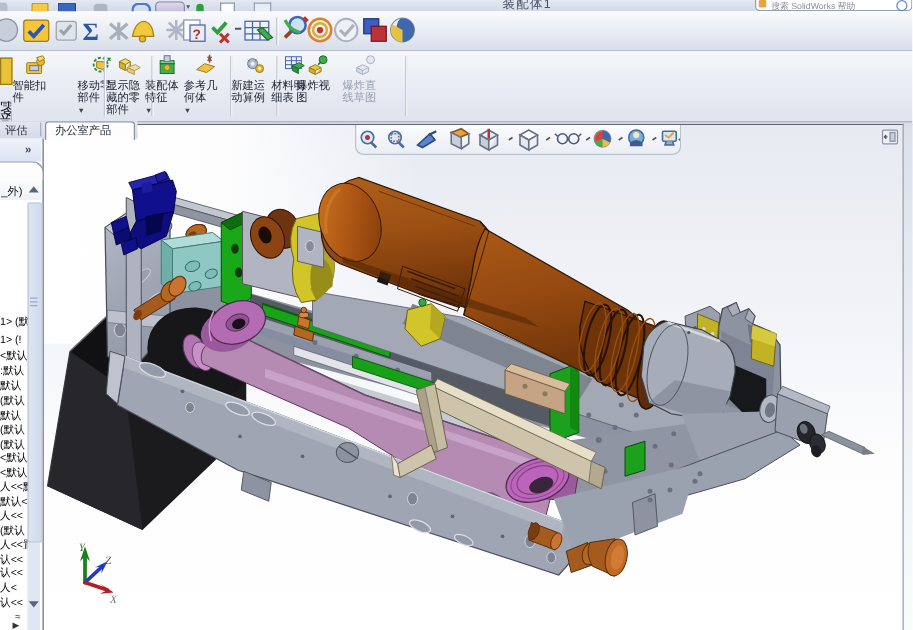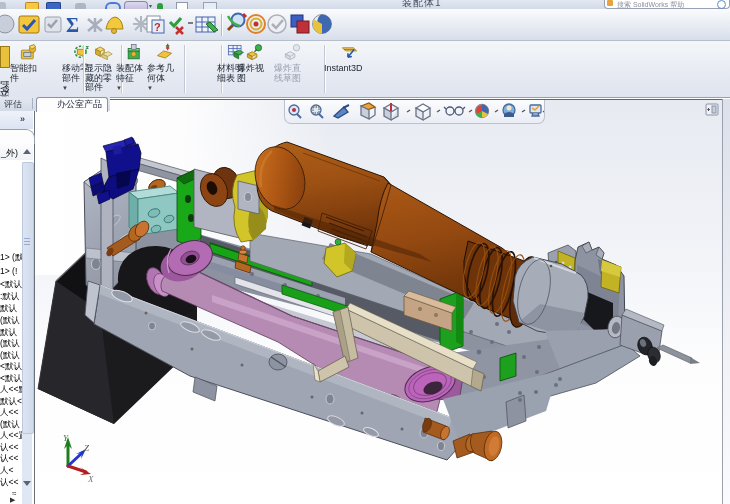--- a/index.html
+++ b/index.html
@@ -144,20 +144,30 @@
   <div class="rbtn" style="left:116px;width:36px">
     <svg class="ic" viewBox="0 0 24 24">
         <rect x="4" y="10" width="14" height="10" fill="#3fae4f" stroke="#1c6e2a"></rect>
         <rect x="4" y="7" width="14" height="3" fill="#7fd88f" stroke="#1c6e2a"></rect>
         <rect x="8" y="2" width="6" height="6" fill="#c8cfdc" stroke="#6a7284"></rect>
         <circle cx="11" cy="14" r="3" fill="#e8b82c" stroke="#9a7a18"></circle>
       </svg>
     装配体<br>特征<br><span class="drp">▼</span>
   </div>
   <div class="rsep" style="left:184px"></div>
+  <div class="rbtn" style="left:185px;width:38px">
+    <svg class="ic" viewBox="0 0 24 24">
+        <circle cx="9" cy="10" r="5" fill="#b8bfcc" stroke="#6a7284"></circle>
+        <circle cx="9" cy="10" r="2" fill="#eef1f6"></circle>
+        <circle cx="16" cy="15" r="4" fill="#e8b82c" stroke="#9a7a18"></circle>
+        <circle cx="16" cy="15" r="1.5" fill="#fdf4d0"></circle>
+        <path d="M4 6 l2 2 M13 6 l-2 2 M4 14 l2 -2" stroke="#6a7284"></path>
+      </svg>
+    新建运<br>动算例
+  </div>
   <div class="rsep" style="left:221px"></div>
   <div class="rbtn" style="left:217px;width:36px">
     <svg class="ic" viewBox="0 0 24 24">
         <rect x="3" y="3" width="16" height="12" fill="#eef1f6" stroke="#4564b0"></rect>
         <path d="M3 7 h16 M3 11 h16 M9 3 v12 M14 3 v12" stroke="#4564b0"></path>
         <path d="M10 12 l7 -3 l5 3 l-6 3z" fill="#3fae4f" stroke="#1c6e2a"></path>
         <path d="M10 12 v5 l6 3 v-5z" fill="#2f8e3f" stroke="#1c6e2a"></path>
       </svg>
     材料明<br>细表
   </div>
@@ -174,36 +184,28 @@
   <div class="rbtn" style="left:274px;width:36px;color:#9aa2b0">
     <svg class="ic" viewBox="0 0 24 24">
         <path d="M3 14 l6 -3 l6 3 l-6 3z" fill="#e4e8ee" stroke="#aab2c0"></path>
         <path d="M3 14 v4 l6 3 v-4z" fill="#d4dae4" stroke="#aab2c0"></path>
         <path d="M15 14 v4 l-6 3" fill="#dde2ea" stroke="#aab2c0"></path>
         <circle cx="17" cy="6" r="4" fill="#e4e8ee" stroke="#aab2c0"></circle>
       </svg>
     爆炸直<br>线草图
   </div>
   <div class="rsep" style="left:324px"></div>
-  <div class="rbtn" style="left:324px;width:50px">
-    <svg class="ic" viewBox="0 0 24 24">
-        <path d="M3 6 l14 0 l4 4 l-14 0z" fill="#f5d96a" stroke="#9a7a18"></path>
-        <path d="M5 8 l12 0" stroke="#c03038"></path>
-        <path d="M18 8 l-8 10 m0 0 l0 -5 m0 5 l5 -1" stroke="#2b57a8" stroke-width="2" fill="none"></path>
-      </svg>
-    Instant3D
-  </div>
 </div>
 
 <div class="abs" id="tabs">
   <div class="abs" style="left:0;top:0;width:110px;height:14px;background:linear-gradient(#e3e7ef,#d4dae6)"></div>
   <div class="abs" style="left:4px;top:1px;font-size:9px;color:#333b4c">评估</div>
   <div class="abs" style="left:32px;top:1px;width:1px;height:11px;background:#a9b0bf"></div>
   <div class="abs" style="left:36px;top:0;width:70px;height:14px;background:#fdfdfe;border:1px solid #8a92a4;border-bottom:none;border-radius:3px 3px 0 0"></div>
-  <div class="abs" style="left:57px;top:1px;font-size:9px;color:#222a38">办公室产品</div>
+  <div class="abs" style="left:44px;top:1px;font-size:9px;color:#222a38">办公室产品</div>
 </div>
 
 <div class="abs" id="vp">
 <div class="abs" style="left:0;top:0;width:300px;height:175px;background:linear-gradient(90deg,#ffffff 0%,#fdfdfe 50%,rgba(255,255,255,0) 100%)"></div>
 <svg id="model" style="position:relative" width="696" height="405" viewBox="34 99 696 405">
 <defs>
 <linearGradient id="gMotor" x1="0" y1="0" x2="0.2" y2="1">
  <stop offset="0" stop-color="#b06018"></stop>
           <stop offset="0.4" stop-color="#9c5013"></stop>
           <stop offset="0.75" stop-color="#7a3a0c"></stop>

